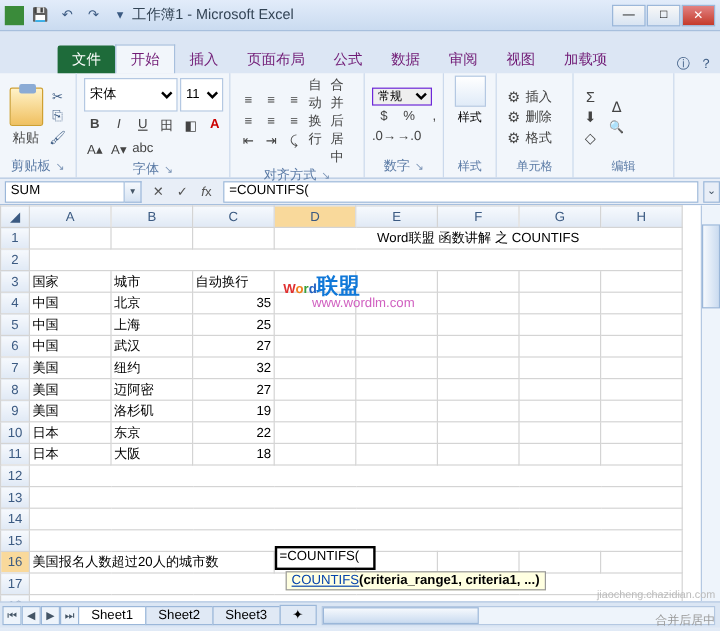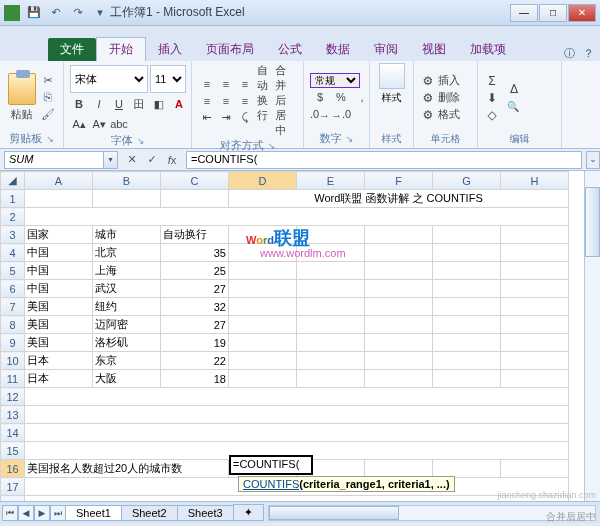--- a/index.html
+++ b/index.html
@@ -36,35 +36,35 @@
 .numg select { width:50px; font-size:10px; border:1px solid #6d28d9; }
 .numg .row { display:flex; gap:1px; }
 .numg .row span { width:20px; height:16px; display:flex; align-items:center; justify-content:center; color:#444; }
 .styleg .si { width:26px; height:26px; margin-bottom:2px; background:linear-gradient(#fff,#e0ebf8); border:1px solid #b4c8e2; }
 .cellg .col,.editg .col { display:flex; flex-direction:column; gap:1px; font-size:10px; }
 .cellg .row,.editg .row { display:flex; align-items:center; gap:2px; color:#444; }
 .ico16 { width:16px; height:16px; display:inline-flex; align-items:center; justify-content:center; font-size:12px; }
 .gear::before { content:"⚙"; } .sigma::before { content:"Σ"; } .fill::before { content:"⬇"; } .eraser::before { content:"◇"; } .sort::before { content:"ᐃ"; } .find::before { content:"🔍"; font-size:10px; }
 .launcher { font-size:9px; color:#7a93b5; margin-left:2px; }
 .namebox-row { height:22px; background:#e8eef7; display:flex; align-items:center; border-bottom:1px solid #a7bfdd; }
-.namebox { width:100px; height:18px; background:#fff; border:1px solid #9bb7d9; margin-left:4px; padding:1px 4px; font-style:italic; font-size:11px; }
+.namebox { width:100px; height:18px; background:#fff; border:1px solid #9bb7d9; margin-left:4px; padding:1px 4px; font-size:11px; }
 .nbdrop { width:14px; height:18px; background:linear-gradient(#f6f9fd,#d6e3f3); border:1px solid #9bb7d9; border-left:none; text-align:center; font-size:8px; line-height:16px; color:#456; }
 .fx-btns { display:flex; margin-left:4px; }
 .fx-btns span { width:20px; height:18px; display:flex; align-items:center; justify-content:center; color:#555; font-size:11px; }
 .formula { flex:1; height:18px; background:#fff; border:1px solid #9bb7d9; margin:0 4px; padding:1px 4px; font-size:11px; }
 .expand { width:14px; height:18px; background:#e8eef7; border:1px solid #9bb7d9; text-align:center; font-size:9px; line-height:14px; color:#456; }
 .grid-area { position:relative; height:330px; background:#fff; overflow:hidden; }
 table.sheet { border-collapse:collapse; table-layout:fixed; }
 .sheet th,.sheet td { border:1px solid #d4d4d4; height:18px; font-size:11px; font-weight:normal; padding:0 2px; white-space:nowrap; overflow:hidden; }
 .sheet th { background:linear-gradient(#f6f9fd,#e0e9f5); color:#3b5a82; text-align:center; }
 .sheet .rowhdr { width:24px; text-align:center; }
 .sheet th.active { background:#f9d99b; }
 .sheet td { width:68px; }
 .sheet td.right { text-align:right; }
-.colortitle { position:absolute; left:246px; top:55px; font-size:16px; font-weight:bold; }
+.colortitle { position:absolute; left:236px; top:55px; font-size:16px; font-weight:bold; }
 .colortitle .r { color:#e03030; } .colortitle .o { color:#f08020; } .colortitle .g { color:#3aa03a; } .colortitle .b { color:#2060c0; }
 .colortitle .ch { color:#1078d8; font-size:18px; }
 .urlline { position:absolute; left:260px; top:76px; color:#d060c0; font-size:11px; }
 .active-cell { position:absolute; outline:2px solid #000; background:#fff; font-size:11px; padding:1px 2px; }
 .tooltip { position:absolute; background:#ffffe1; border:1px solid #999; padding:1px 4px; font-size:10px; }
 .tooltip a { color:#0645ad; text-decoration:underline; }
 .sheet-tabs { height:22px; background:#dbe6f4; display:flex; align-items:center; border-top:1px solid #a7bfdd; }
 .navbtns { display:flex; gap:0; margin-left:2px; }
 .navbtns span { width:16px; height:16px; border:1px solid #9bb7d9; background:#eef4fb; text-align:center; font-size:9px; line-height:14px; color:#456; }
 .shtab { background:#fff; border:1px solid #9bb7d9; padding:1px 10px; font-size:11px; margin-left:-1px; }

